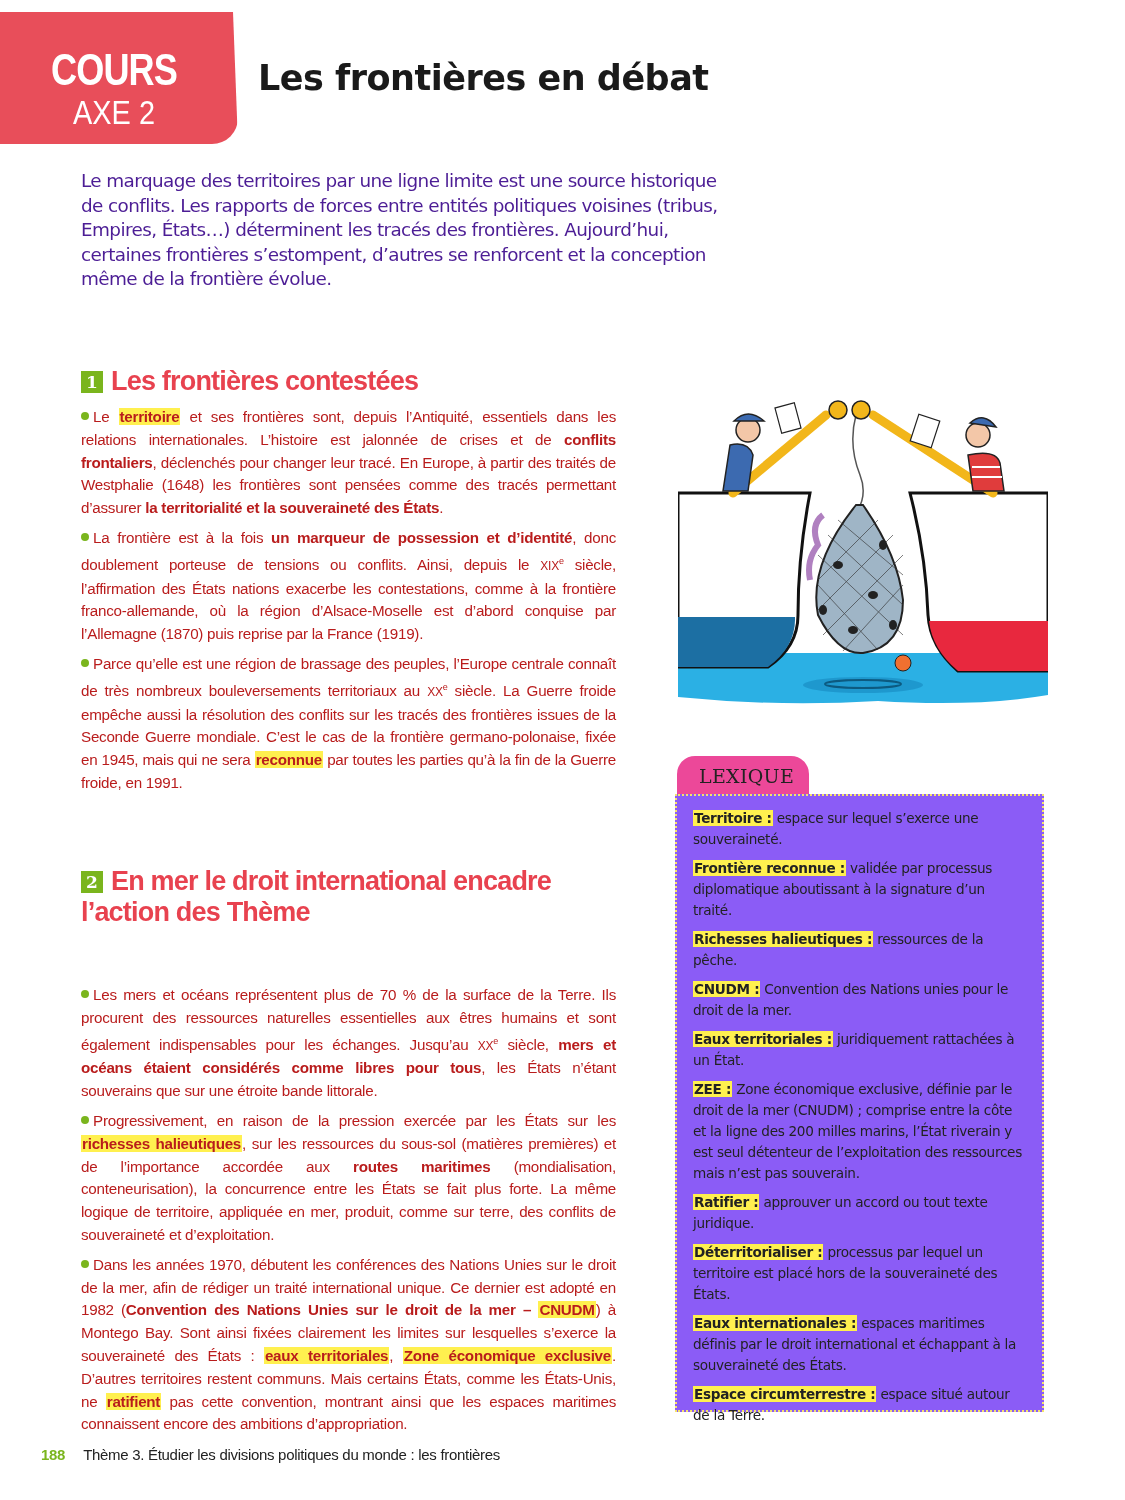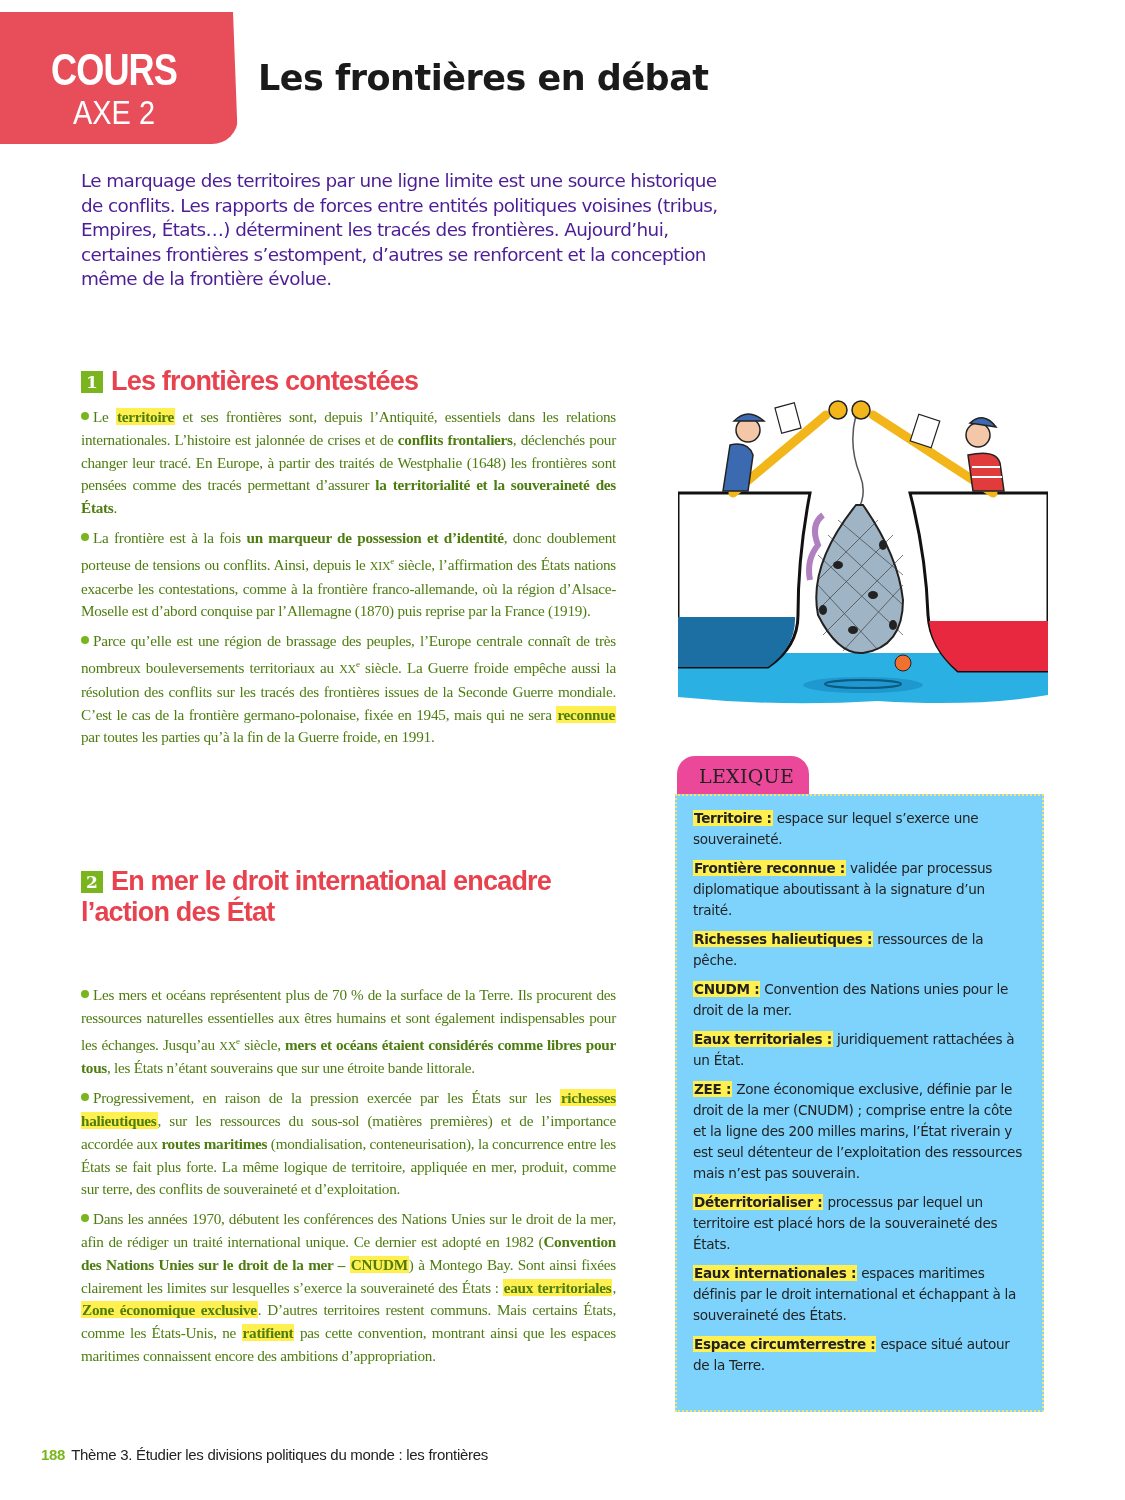--- a/index.html
+++ b/index.html
@@ -22,44 +22,44 @@
   .intro { position: absolute; left: 81px; top: 169px; width: 650px; font-size: 18.4px;
     line-height: 24.5px; color: #4c1d95; font-family: "DejaVu Sans", sans-serif; letter-spacing: -0.6px; }
 
   .section-head { position: absolute; left: 81px; font-family: "Liberation Sans", sans-serif;
     color: #e8424f; font-size: 27px; font-weight: 700; line-height: 31px; letter-spacing: -0.8px;
     transform-origin: left top; }
   .section-head .num { display: inline-block; background: #7ab51d; color: #fff; width: 22px; height: 22px;
     font-size: 17px; line-height: 22px; text-align: center; margin-right: 8px; vertical-align: 2px;
     font-family: "DejaVu Serif", serif; font-weight: 700; letter-spacing: 0; }
 
-  .body-col { position: absolute; left: 81px; width: 535px; font-family: Liberation Serif, serif;
-    font-size: 15.2px; line-height: 22.8px; color: #4d7c0f; text-align: justify; letter-spacing: -0.25px; }
+  .body-col { position: absolute; left: 81px; width: 535px; font-family: Liberation Sans, sans-serif;
+    font-size: 15.2px; line-height: 22.8px; color: #b91c1c; text-align: justify; letter-spacing: -0.25px; }
   .para { margin: 0 0 7px 0; }
   .bullet { display: inline-block; width: 8px; height: 8px; border-radius: 50%; background: #7ab51d;
     margin-right: 4px; vertical-align: 2px; }
   .hl { background: #fff04f; font-weight: 700; padding: 0 1px; }
   b { font-weight: 700; }
   sup { font-size: 9px; }
 
   .cartoon { position: absolute; left: 678px; top: 385px; width: 370px; height: 325px; }
 
   .lexique-tab { position: absolute; left: 677px; top: 756px; width: 132px; height: 40px;
     background: #ec4899; border-radius: 18px 18px 0 0; }
   .lexique-tab span { position: absolute; left: 22px; top: 9px; font-family: "DejaVu Serif", serif;
     font-size: 19px; color: #222; letter-spacing: 0.3px; }
   .lexique-box { position: absolute; left: 675px; top: 794px; width: 369px; height: 618px;
-    background: #7dd3fc; border: 2px dotted #f5e36a; box-sizing: border-box; padding: 12px 16px 0 16px;
+    background: #8b5cf6; border: 2px dotted #f5e36a; box-sizing: border-box; padding: 12px 16px 0 16px;
     font-family: "DejaVu Sans", sans-serif; font-size: 13.6px; line-height: 21px; color: #222; letter-spacing: -0.3px; }
   .lex-item { margin-bottom: 8px; }
   .lex-term { background: #fff04f; font-weight: 700; padding: 0 1px; }
 
   .footer { position: absolute; left: 41px; top: 1446px; font-family: "Liberation Sans", sans-serif;
     font-size: 15px; color: #222; letter-spacing: -0.3px; }
-  .footer .pg { color: #7ab51d; font-weight: 700; margin-right: 6px; }
+  .footer .pg { color: #7ab51d; font-weight: 700; margin-right: 18px; }
 </style>
 </head>
 <body>
 
 <div class="cours-tab">
   <div class="l1">COURS</div>
   <div class="l2">AXE 2</div>
 </div>
 <h1 class="page-title" style="margin:0;">Les frontières en débat</h1>
 
@@ -70,21 +70,21 @@
 </div>
 
 <div class="body-col" style="top:406px;">
   <p class="para"><span class="bullet"></span><span>Le </span><span class="hl">territoire</span><span> et ses frontières sont, depuis l’Antiquité, essentiels dans les relations internationales. L’histoire est jalonnée de crises et de </span><b>conflits frontaliers</b><span>, déclenchés pour changer leur tracé. En Europe, à partir des traités de Westphalie (1648) les frontières sont pensées comme des tracés permettant d’assurer </span><b>la territorialité et la souveraineté des États</b><span>.</span></p>
   <p class="para"><span class="bullet"></span><span>La frontière est à la fois </span><b>un marqueur de possession et d’identité</b><span>, donc doublement porteuse de tensions ou conflits. Ainsi, depuis le </span><span style="font-size:12px">XIX</span><sup>e</sup><span> siècle, l’affirmation des États nations exacerbe les contestations, comme à la frontière franco-allemande, où la région d’Alsace-Moselle est d’abord conquise par l’Allemagne (1870) puis reprise par la France (1919).</span></p>
   <p class="para"><span class="bullet"></span><span>Parce qu’elle est une région de brassage des peuples, l’Europe centrale connaît de très nombreux bouleversements territoriaux au </span><span style="font-size:12px">XX</span><sup>e</sup><span> siècle. La Guerre froide empêche aussi la résolution des conflits sur les tracés des frontières issues de la Seconde Guerre mondiale. C’est le cas de la frontière germano-polonaise, fixée en 1945, mais qui ne sera </span><span class="hl">reconnue</span><span> par toutes les parties qu’à la fin de la Guerre froide, en 1991.</span></p>
 </div>
 
 <div class="section-head" style="top:866px;">
   <span class="num">2</span><span>En mer le droit international encadre</span><br>
-  <span>l’action des État</span>
+  <span>l’action des Thème</span>
 </div>
 
 <div class="body-col" style="top:936px;margin-top:48px;">
   <p class="para"><span class="bullet"></span><span>Les mers et océans représentent plus de 70 % de la surface de la Terre. Ils procurent des ressources naturelles essentielles aux êtres humains et sont également indispensables pour les échanges. Jusqu’au </span><span style="font-size:12px">XX</span><sup>e</sup><span> siècle, </span><b>mers et océans étaient considérés comme libres pour tous</b><span>, les États n’étant souverains que sur une étroite bande littorale.</span></p>
   <p class="para"><span class="bullet"></span><span>Progressivement, en raison de la pression exercée par les États sur les </span><span class="hl">richesses halieutiques</span><span>, sur les ressources du sous-sol (matières premières) et de l’importance accordée aux </span><b>routes maritimes</b><span> (mondialisation, conteneurisation), la concurrence entre les États se fait plus forte. La même logique de territoire, appliquée en mer, produit, comme sur terre, des conflits de souveraineté et d’exploitation.</span></p>
   <p class="para"><span class="bullet"></span><span>Dans les années 1970, débutent les conférences des Nations Unies sur le droit de la mer, afin de rédiger un traité international unique. Ce dernier est adopté en 1982 (</span><b>Convention des Nations Unies sur le droit de la mer – </b><span class="hl">CNUDM</span><span>) à Montego Bay. Sont ainsi fixées clairement les limites sur lesquelles s’exerce la souveraineté des États : </span><span class="hl">eaux territoriales</span><span>, </span><span class="hl">Zone économique exclusive</span><span>. D’autres territoires restent communs. Mais certains États, comme les États-Unis, ne </span><span class="hl">ratifient</span><span> pas cette convention, montrant ainsi que les espaces maritimes connaissent encore des ambitions d’appropriation.</span></p>
 </div>
 
 <svg class="cartoon" viewBox="0 0 370 325" xmlns="http://www.w3.org/2000/svg">
   <title>Caricature: deux pêcheurs sur deux rives (bleue et rouge) tirent un filet de poissons avec des pinces jaunes au-dessus de la mer</title>
@@ -151,20 +151,21 @@
 <div class="lexique-tab">
   <span>LEXIQUE</span>
 </div>
 <div class="lexique-box">
   <div class="lex-item"><span class="lex-term">Territoire :</span><span> espace sur lequel s’exerce une souveraineté.</span></div>
   <div class="lex-item"><span class="lex-term">Frontière reconnue :</span><span> validée par processus diplomatique aboutissant à la signature d’un traité.</span></div>
   <div class="lex-item"><span class="lex-term">Richesses halieutiques :</span><span> ressources de la pêche.</span></div>
   <div class="lex-item"><span class="lex-term">CNUDM :</span><span> Convention des Nations unies pour le droit de la mer.</span></div>
   <div class="lex-item"><span class="lex-term">Eaux territoriales :</span><span> juridiquement rattachées à un État.</span></div>
   <div class="lex-item"><span class="lex-term">ZEE :</span><span> Zone économique exclusive, définie par le droit de la mer (CNUDM) ; comprise entre la côte et la ligne des 200 milles marins, l’État riverain y est seul détenteur de l’exploitation des ressources mais n’est pas souverain.</span></div>
+  <div class="lex-item"><span class="lex-term">Ratifier :</span><span> approuver un accord ou tout texte juridique.</span></div>
   <div class="lex-item"><span class="lex-term">Déterritorialiser :</span><span> processus par lequel un territoire est placé hors de la souveraineté des États.</span></div>
   <div class="lex-item"><span class="lex-term">Eaux internationales :</span><span> espaces maritimes définis par le droit international et échappant à la souveraineté des États.</span></div>
   <div class="lex-item"><span class="lex-term">Espace circumterrestre :</span><span> espace situé autour de la Terre.</span></div>
 </div>
 
 <div class="footer">
   <span class="pg">188</span><span>Thème 3. Étudier les divisions politiques du monde : les frontières</span>
 </div>
 
 </body></html>

